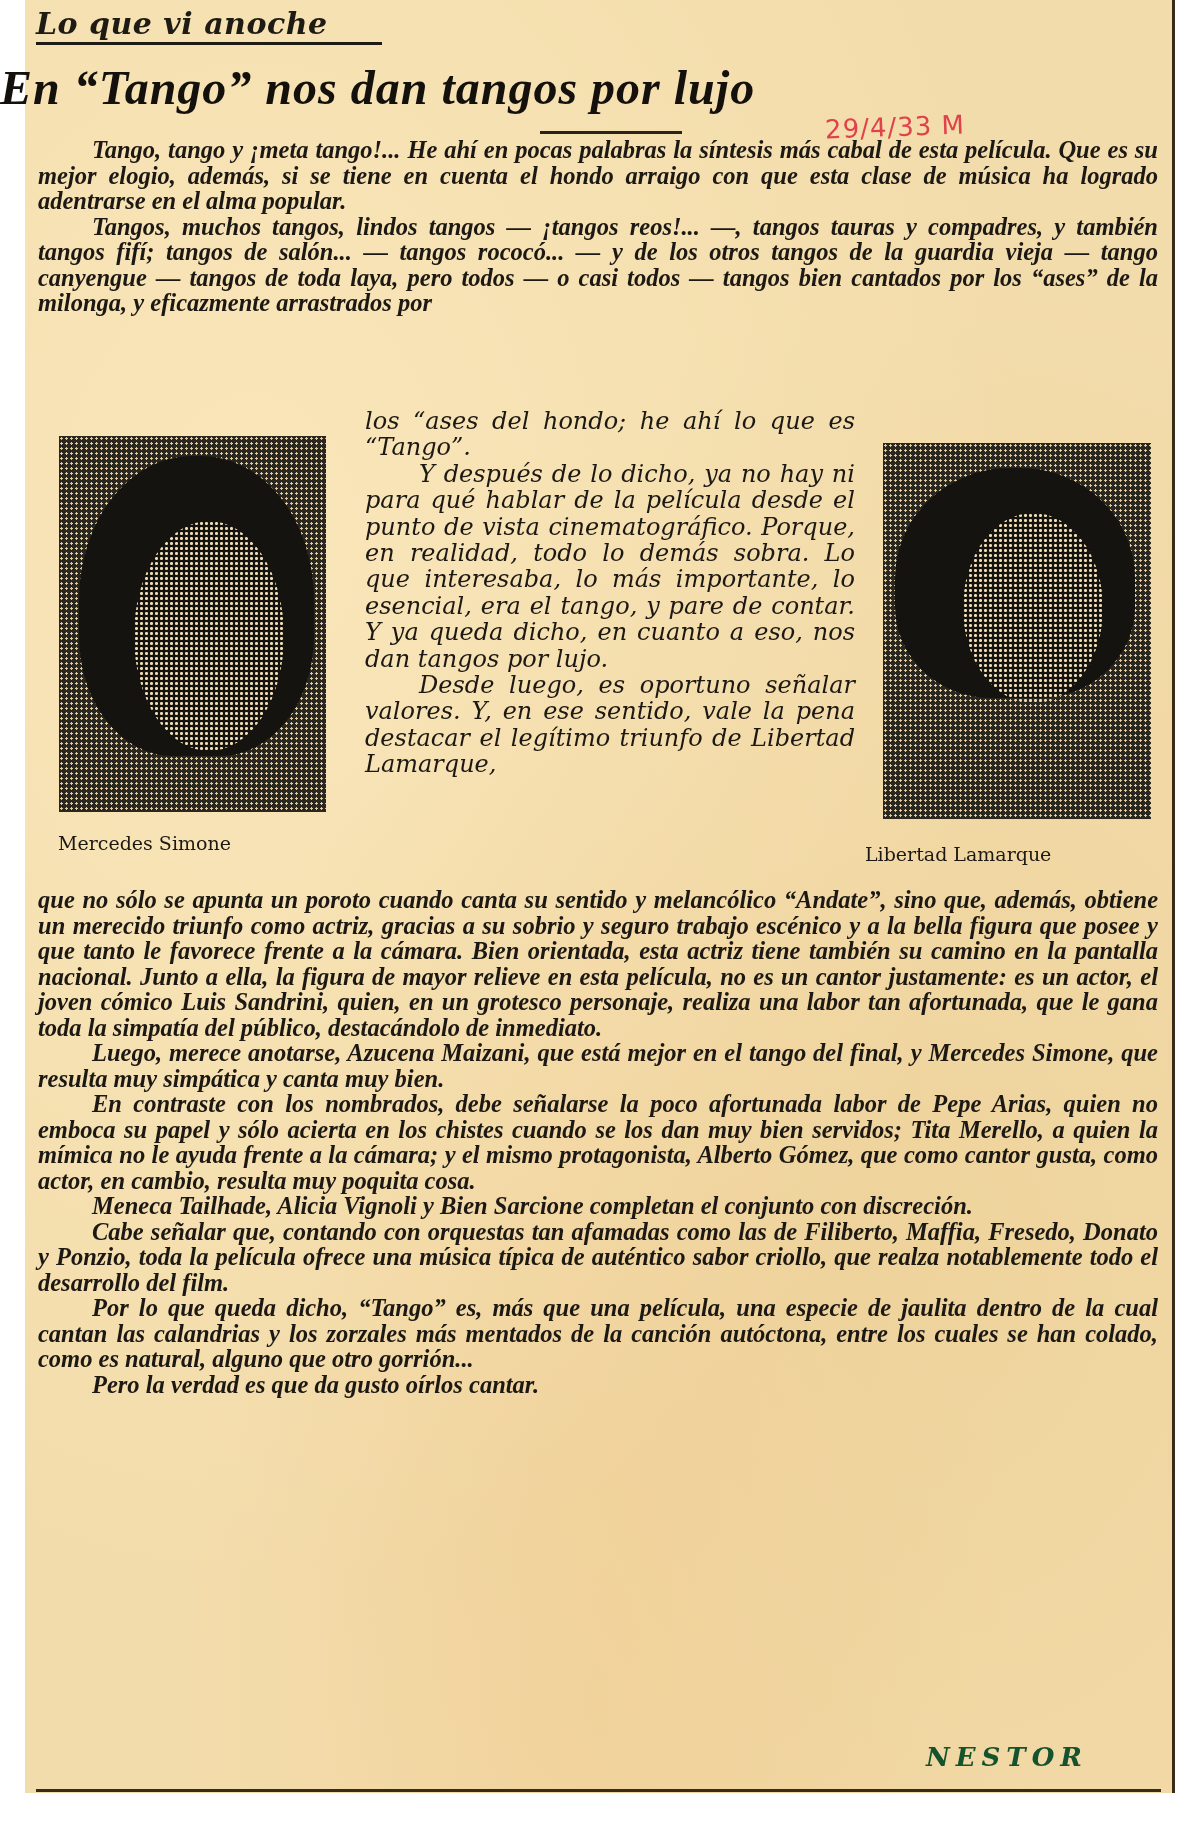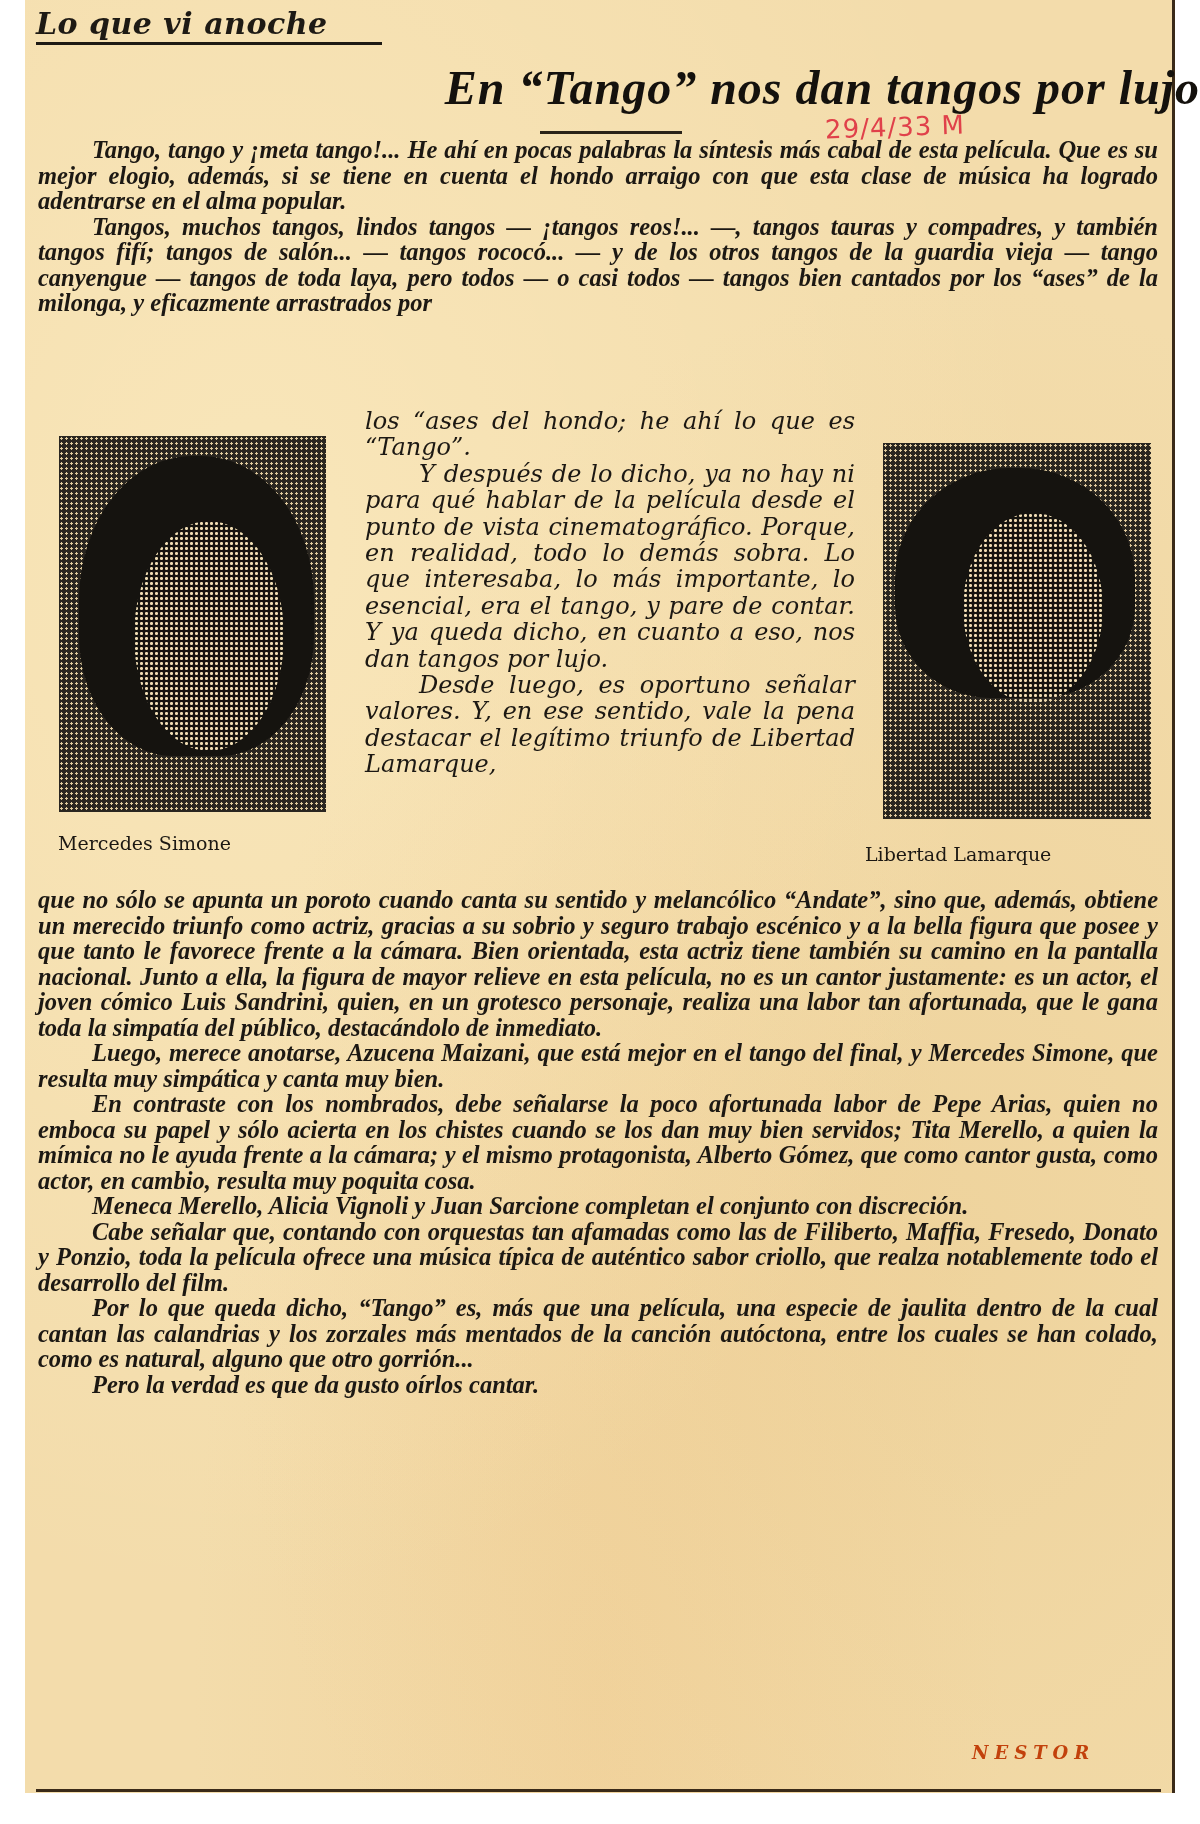--- a/index.html
+++ b/index.html
@@ -20,23 +20,23 @@
   }
   .section-label {
     position: absolute; left: 36px; top: 6px;
     font-family: "DejaVu Serif", serif; font-style: italic; font-weight: bold;
     font-size: 30px; color: #1e1a14; letter-spacing: 0.5px;
   }
   .section-underline {
     position: absolute; left: 36px; top: 42px; width: 346px; height: 3px; background: #1e1a14;
   }
   .headline {
-    position: absolute; left: 0; right: 0; top: 60px; text-align: right;
+    position: absolute; left: 0; right: 0; top: 60px; text-align: left;
     font-family: "Liberation Serif", serif; font-style: italic; font-weight: bold;
-    font-size: 48px; color: #14110d; letter-spacing: 1px; padding-left: 12px;
+    font-size: 48px; color: #14110d; letter-spacing: 1px;
   }
   .headline-rule {
     position: absolute; left: 540px; top: 131px; width: 142px; height: 3px; background: #2a2318;
   }
   .handwritten-date {
     position: absolute; left: 825px; top: 112px;
     font-family: "DejaVu Sans", sans-serif; font-size: 26px; color: #e0414a;
     letter-spacing: 1px; transform: rotate(-2deg);
   }
   .text-block {
@@ -67,21 +67,21 @@
   .photo-right { left: 883px; top: 443px; width: 268px; height: 376px; }
   .caption {
     position: absolute; font-family: "DejaVu Serif", serif; font-weight: normal;
     font-size: 19px; color: #1c1813;
   }
   .caption-left { left: 58px; top: 832px; }
   .caption-right { left: 865px; top: 843px; }
   .signature {
     position: absolute; left: 926px; top: 1742px;
     font-family: "DejaVu Serif", serif; font-style: italic; font-weight: bold;
-    font-size: 18px; letter-spacing: 6px; color: #c2410c; margin-left: 46px;
+    font-size: 26px; letter-spacing: 6px; color: #14532d;
   }
 </style>
 </head>
 <body>
 
 <div class="paper"></div>
 <div class="bottom-rule"></div>
 
 <div class="section-label">Lo que vi anoche</div>
 <div class="section-underline"></div>
@@ -110,19 +110,19 @@
 <div class="photo photo-right">
   <div class="hair" style="left:12px;top:25px;width:240px;height:230px;"></div>
   <div class="face" style="left:80px;top:70px;width:140px;height:190px;"></div>
 </div>
 <div class="caption caption-right">Libertad Lamarque</div>
 
 <div class="text-block full-bottom">
   <p class="cont">que no sólo se apunta un poroto cuando canta su sentido y melancólico “Andate”, sino que, además, obtiene un merecido triunfo como actriz, gracias a su sobrio y seguro trabajo escénico y a la bella figura que posee y que tanto le favorece frente a la cámara. Bien orientada, esta actriz tiene también su camino en la pantalla nacional. Junto a ella, la figura de mayor relieve en esta película, no es un cantor justamente: es un actor, el joven cómico Luis Sandrini, quien, en un grotesco personaje, realiza una labor tan afortunada, que le gana toda la simpatía del público, destacándolo de inmediato.</p>
   <p>Luego, merece anotarse, Azucena Maizani, que está mejor en el tango del final, y Mercedes Simone, que resulta muy simpática y canta muy bien.</p>
   <p>En contraste con los nombrados, debe señalarse la poco afortunada labor de Pepe Arias, quien no emboca su papel y sólo acierta en los chistes cuando se los dan muy bien servidos; Tita Merello, a quien la mímica no le ayuda frente a la cámara; y el mismo protagonista, Alberto Gómez, que como cantor gusta, como actor, en cambio, resulta muy poquita cosa.</p>
-  <p>Meneca Merello, Alicia Vignoli y Juan Sarcione completan el conjunto con discreción.</p>
+  <p>Meneca Tailhade, Alicia Vignoli y Bien Sarcione completan el conjunto con discreción.</p>
   <p>Cabe señalar que, contando con orquestas tan afamadas como las de Filiberto, Maffia, Fresedo, Donato y Ponzio, toda la película ofrece una música típica de auténtico sabor criollo, que realza notablemente todo el desarrollo del film.</p>
   <p>Por lo que queda dicho, “Tango” es, más que una película, una especie de jaulita dentro de la cual cantan las calandrias y los zorzales más mentados de la canción autóctona, entre los cuales se han colado, como es natural, alguno que otro gorrión...</p>
   <p>Pero la verdad es que da gusto oírlos cantar.</p>
 </div>
 
 <div class="signature">NESTOR</div>
 
 </body></html>

